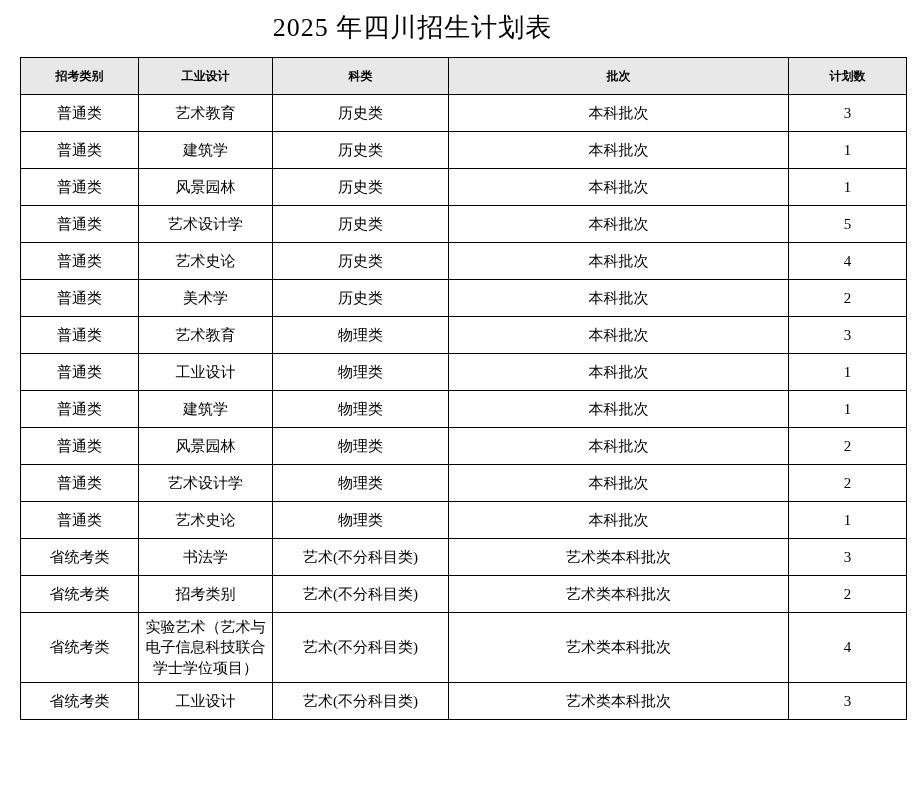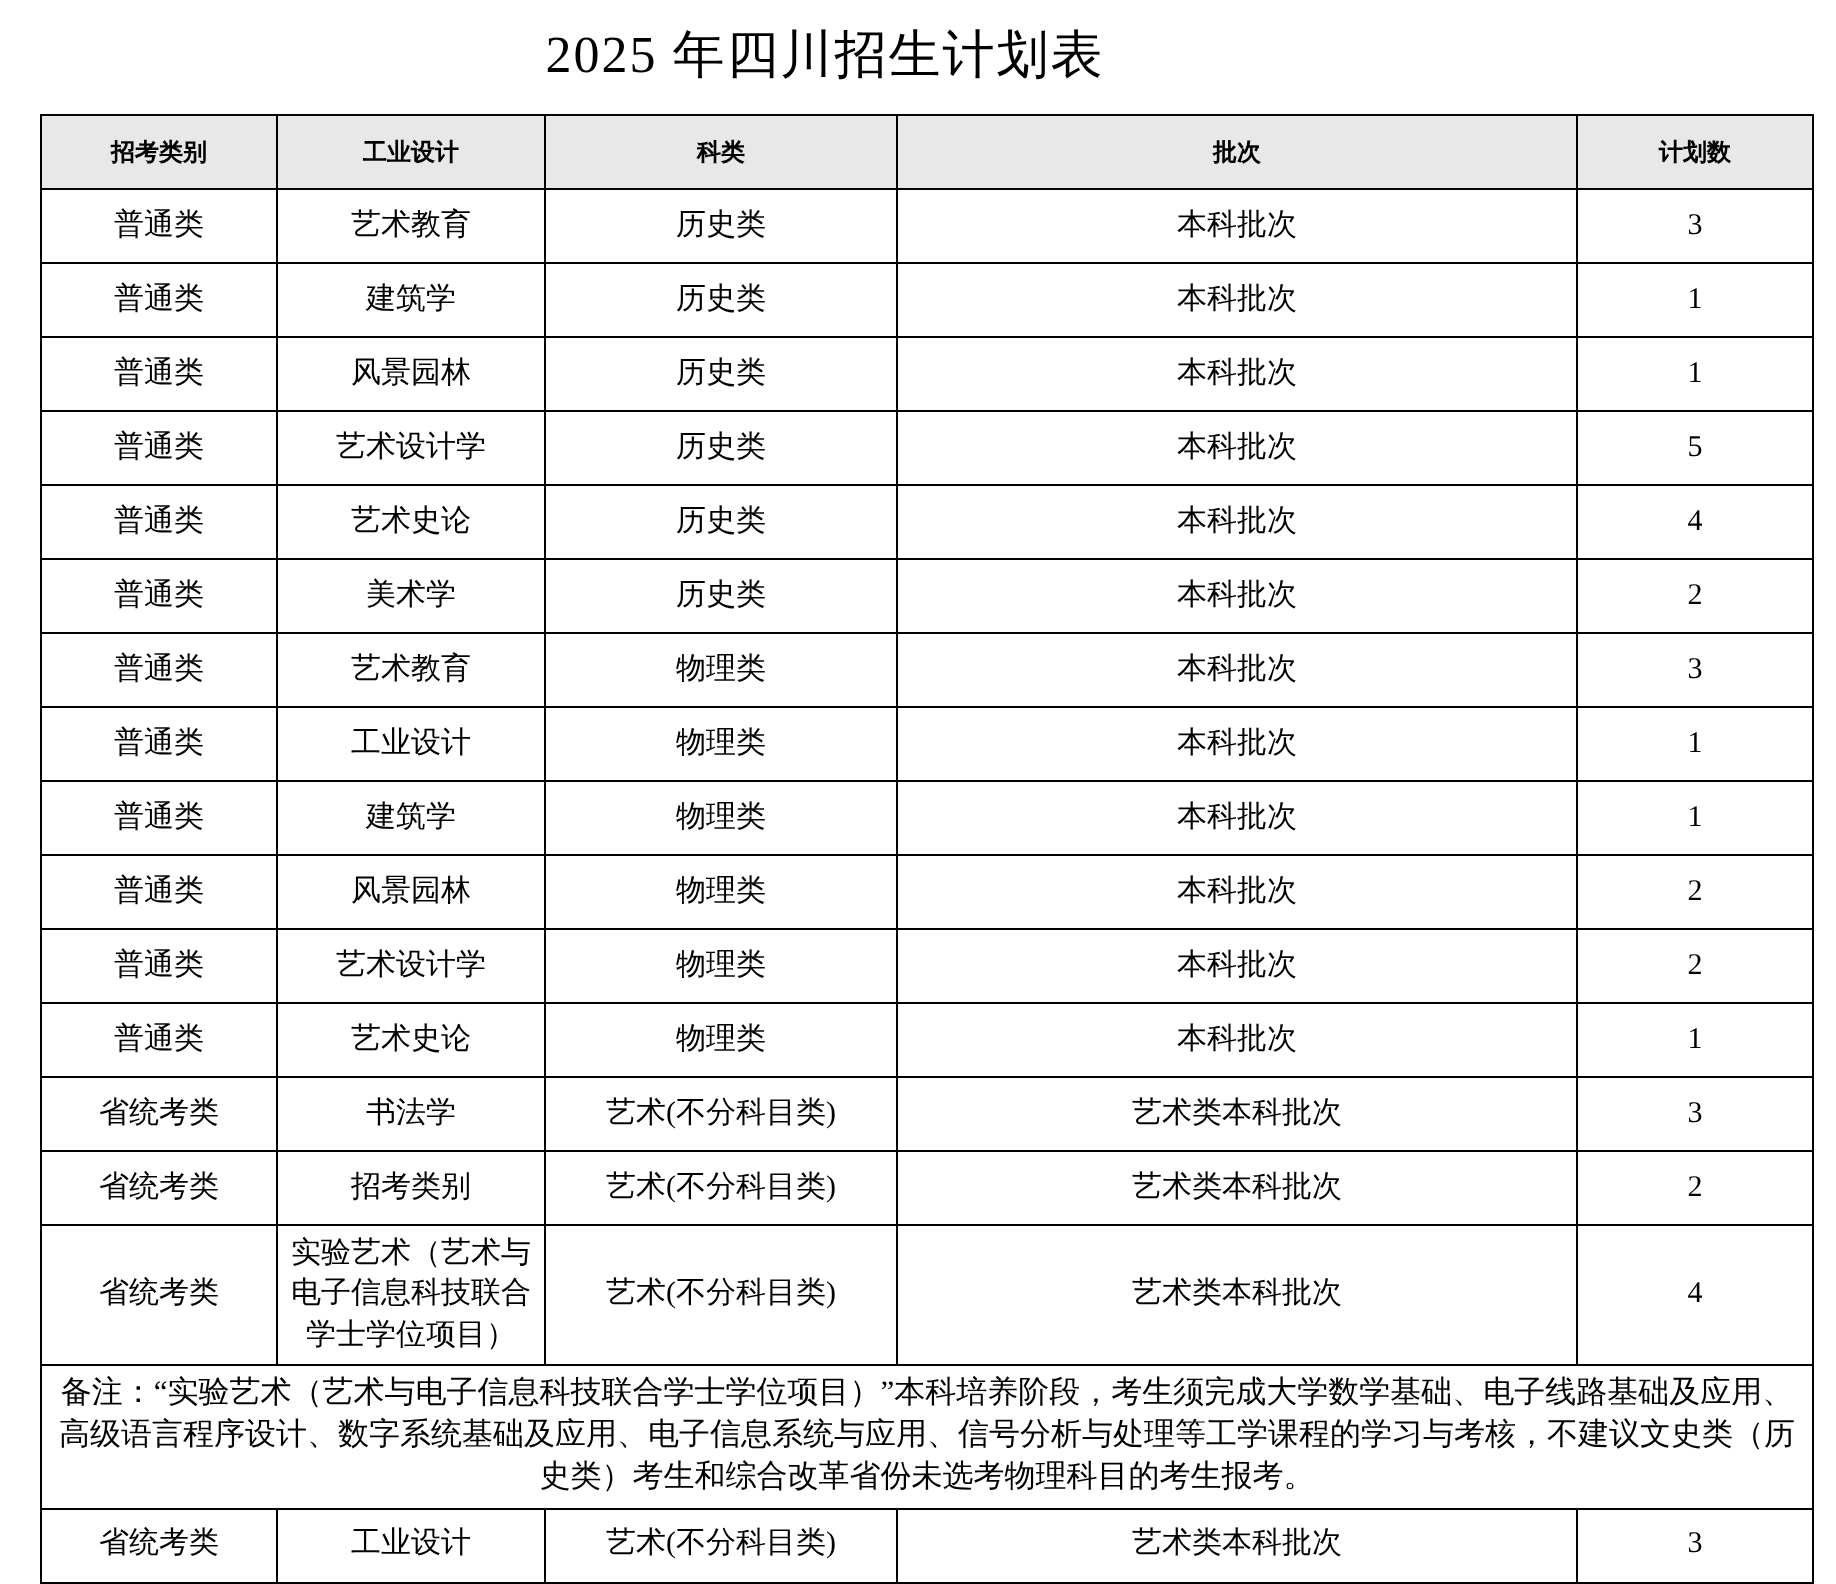--- a/index.html
+++ b/index.html
@@ -194,23 +194,20 @@
       </tr>
 
       <tr class="tall-row">
         <td>省统考类</td>
         <td class="major-multiline">实验艺术（艺术与电子信息科技联合学士学位项目）</td>
         <td>艺术(不分科目类)</td>
         <td>艺术类本科批次</td>
         <td>4</td>
       </tr>
 
-      <tr>
-        <td class="note-cell" colspan="5">备注：“实验艺术（艺术与电子信息科技联合学士学位项目）”本科培养阶段，考生须完成大学数学基础、电子线路基础及应用、高级语言程序设计、数字系统基础及应用、电子信息系统与应用、信号分析与处理等工学课程的学习与考核，不建议文史类（历史类）考生和综合改革省份未选考物理科目的考生报考。</td>
-      </tr>
 
       <tr>
         <td>省统考类</td>
         <td>工业设计</td>
         <td>艺术(不分科目类)</td>
         <td>艺术类本科批次</td>
         <td>3</td>
       </tr>
 
     </tbody>

